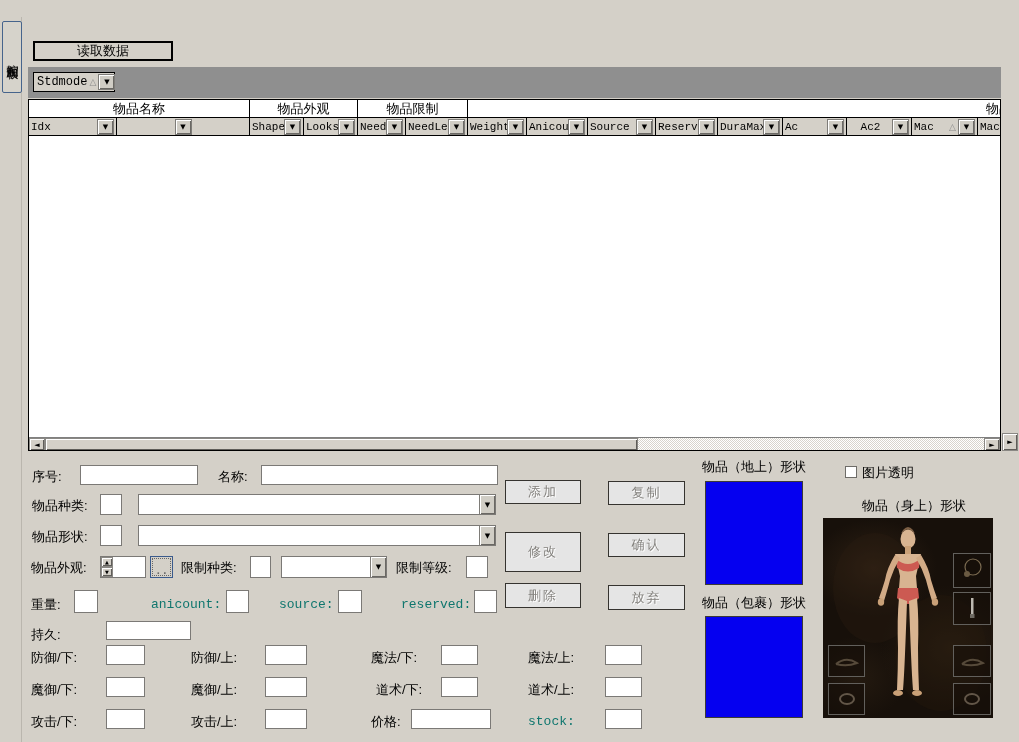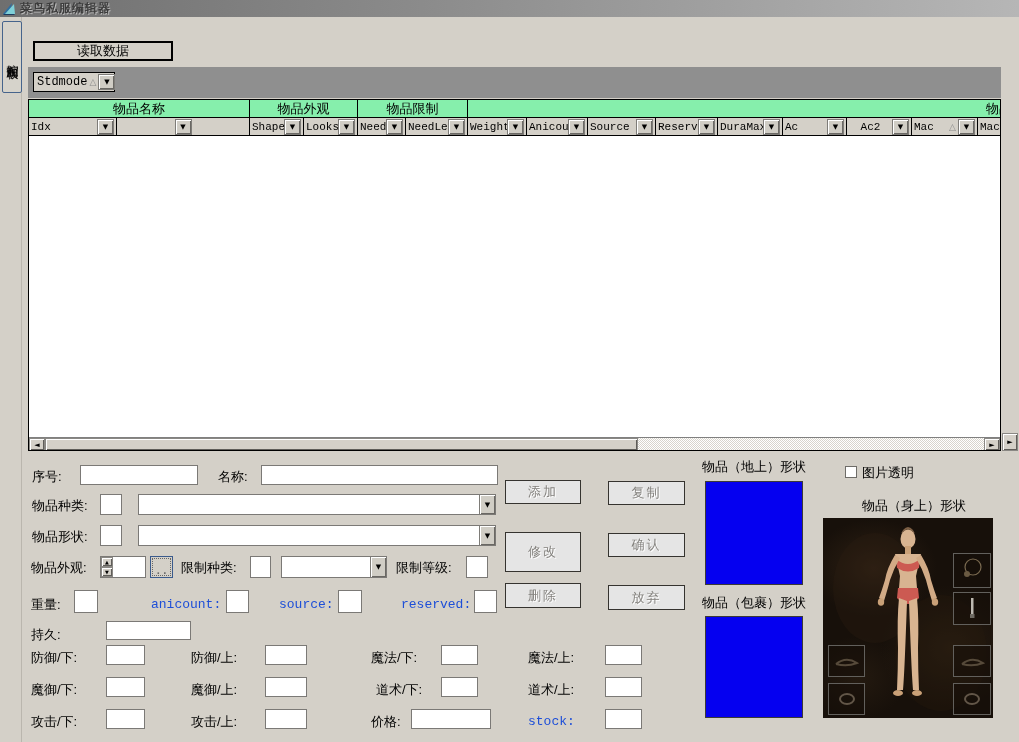--- a/index.html
+++ b/index.html
@@ -28,39 +28,39 @@
   
   .band{left:28px;top:67px;width:973px;height:31px;background:#8f8f8f;}
   .groupbybtn{position:absolute;left:5px;top:5px;width:82px;height:20px;background:#d4d0c8;border:1px solid #000;
     display:flex;align-items:center;font:12px "Liberation Mono",monospace;color:#000;padding-left:3px;box-sizing:border-box;}
   .sortmark{font-family:"DejaVu Sans",sans-serif;font-size:9px;color:#8c8c8c;margin:0 2px;}
   .ddbtn{width:15px;height:14px;background:#d0cdc5;border:1px solid #7e7c78;
     box-shadow:inset 1px 1px 0 #fff, inset -1px -1px 0 #6a6864;display:flex;align-items:center;justify-content:center;
     font-family:"DejaVu Sans",sans-serif;font-size:7px;color:#000;flex:none;cursor:default;}
   .grid{left:28px;top:99px;width:973px;height:352px;border:1px solid #000;background:#d4d0c8;overflow:hidden;}
   .grow{display:flex;height:18px;}
-  .gcell{box-sizing:border-box;border-right:1px solid #000;border-bottom:1px solid #000;background:#86efac;
+  .gcell{box-sizing:border-box;border-right:1px solid #000;border-bottom:1px solid #000;background:#ffffff;
     position:relative;display:flex;align-items:center;font-size:13px;color:#000;flex:none;overflow:visible;}
   .gcell.center{justify-content:center;}
   .hcell{box-sizing:border-box;border-right:1px solid #000;border-bottom:1px solid #000;background:#d4d0c8;
     display:flex;align-items:center;font:11px "Liberation Mono",monospace;color:#000;flex:none;padding:0 2px;cursor:default;}
   .hcell .nm{flex:1;overflow:hidden;white-space:nowrap;}
   .gridbody{width:971px;height:302px;background:#fff;border-bottom:1px solid #808080;box-sizing:border-box;}
   
   .hscroll{display:flex;height:13px;background:#efede7;}
   .sbtn{width:16px;height:13px;background:#d4d0c8;border:1px solid #8a8884;
     box-shadow:inset 1px 1px 0 #fff, inset -1px -1px 0 #5f5d59;display:flex;align-items:center;justify-content:center;
     font-family:"DejaVu Sans",sans-serif;font-size:7px;color:#000;flex:none;cursor:default;box-sizing:border-box;}
   .sthumb{width:593px;height:13px;background:#d4d0c8;border:1px solid #8a8884;
     box-shadow:inset 1px 1px 0 #fff, inset -1px -1px 0 #5f5d59;flex:none;box-sizing:border-box;cursor:default;}
   .strack{flex:1;background:repeating-conic-gradient(#ffffff 0% 25%, #d8d4cc 0% 50%) 0 0/2px 2px;}
   .extbtn{left:1002px;top:433px;width:16px;height:18px;}
   
   .lbl{position:absolute;font-size:13px;color:#000;white-space:nowrap;}
-  .lblm{position:absolute;font:13px "Liberation Mono",monospace;color:#1d4ed8;white-space:nowrap;}
+  .lblm{position:absolute;font:13px "Liberation Mono",monospace;color:#0f766e;white-space:nowrap;}
   .tb{position:absolute;background:#fff;border:1px solid #7b7976;box-sizing:border-box;
     font:12px "Liberation Sans",sans-serif;padding:1px 3px;outline:none;}
   .combo{position:absolute;background:#fff;border:1px solid #7b7976;box-sizing:border-box;display:flex;}
   .combo .fill{flex:1;}
   .combo .ddbtn{height:100%;border-top:none;border-right:none;border-bottom:none;}
   .spin{position:absolute;background:#fff;border:1px solid #7b7976;box-sizing:border-box;display:flex;}
   .spincol{width:12px;display:flex;flex-direction:column;flex:none;}
   .spincol .sbtn{width:12px;height:50%;font-size:5px;}
   .dotsbtn{position:absolute;box-sizing:border-box;background:#d4d0c8;border:1px solid #3a5a8c;
     outline:1px dotted #666;outline-offset:-3px;color:#6a6a6a;font:bold 11px "Liberation Mono",monospace;
@@ -72,28 +72,20 @@
      radial-gradient(ellipse 100px 90px at 75% 65%, rgba(60,44,26,.45), transparent 70%),
      radial-gradient(ellipse 70px 60px at 20% 80%, rgba(55,40,24,.4), transparent 70%),
      #17100a;overflow:hidden;}
   .slot{position:absolute;border:1px solid #62605c;background:rgba(22,15,9,.55);box-sizing:border-box;}
 </style>
 </head>
 <body>
 
 <div class="screen">
 
-  <div class="abs titlebar">
-    <svg width="14" height="14" viewBox="0 0 14 14">
-      <polygon points="1,12 10,1 8,12" fill="#2f6ea0"></polygon>
-      <polygon points="3,12 12,2 13,12" fill="#7fd0d8"></polygon>
-      <polygon points="1,12 13,12 12,13 2,13" fill="#1c3c60"></polygon>
-    </svg>
-    <span class="t">菜鸟私服编辑器</span>
-  </div>
 
   <div class="abs sidebar">
     <div class="vtab">控制面板</div>
   </div>
 
 
   <div class="abs loadbtn">读取数据</div>
 
   <div class="abs band">
     <div class="groupbybtn">

